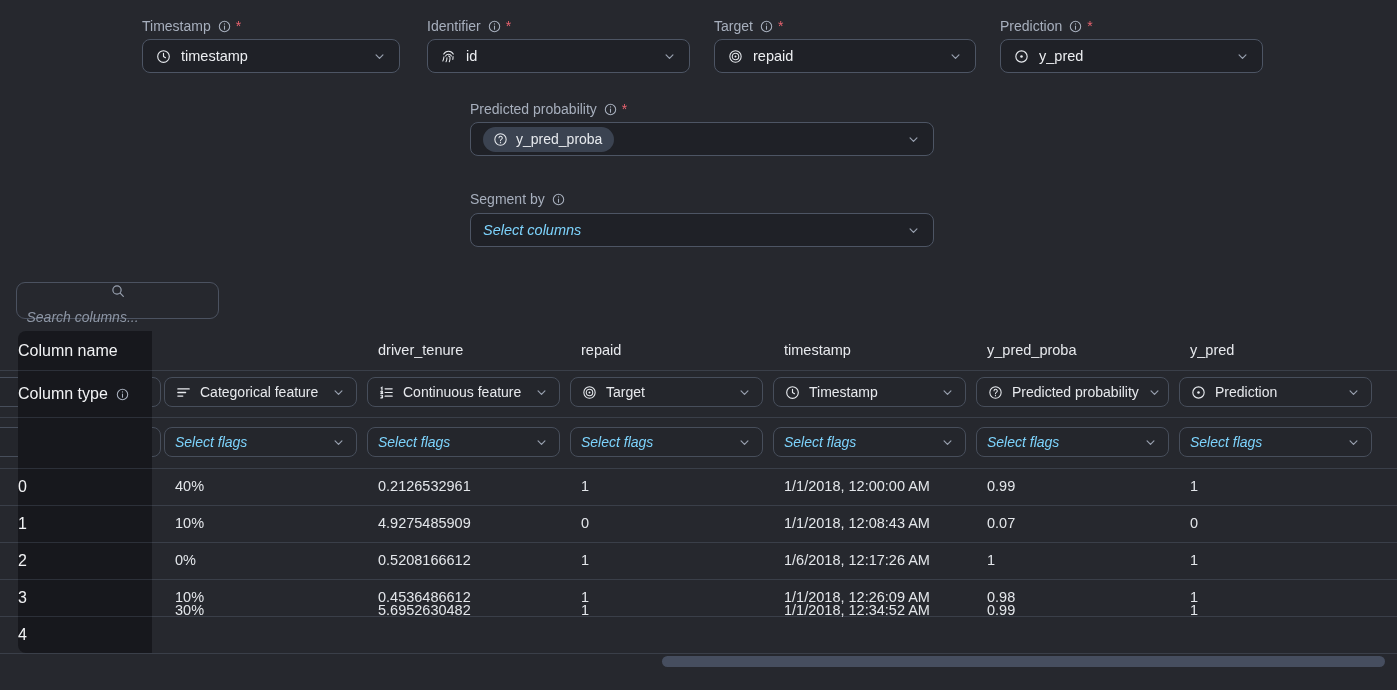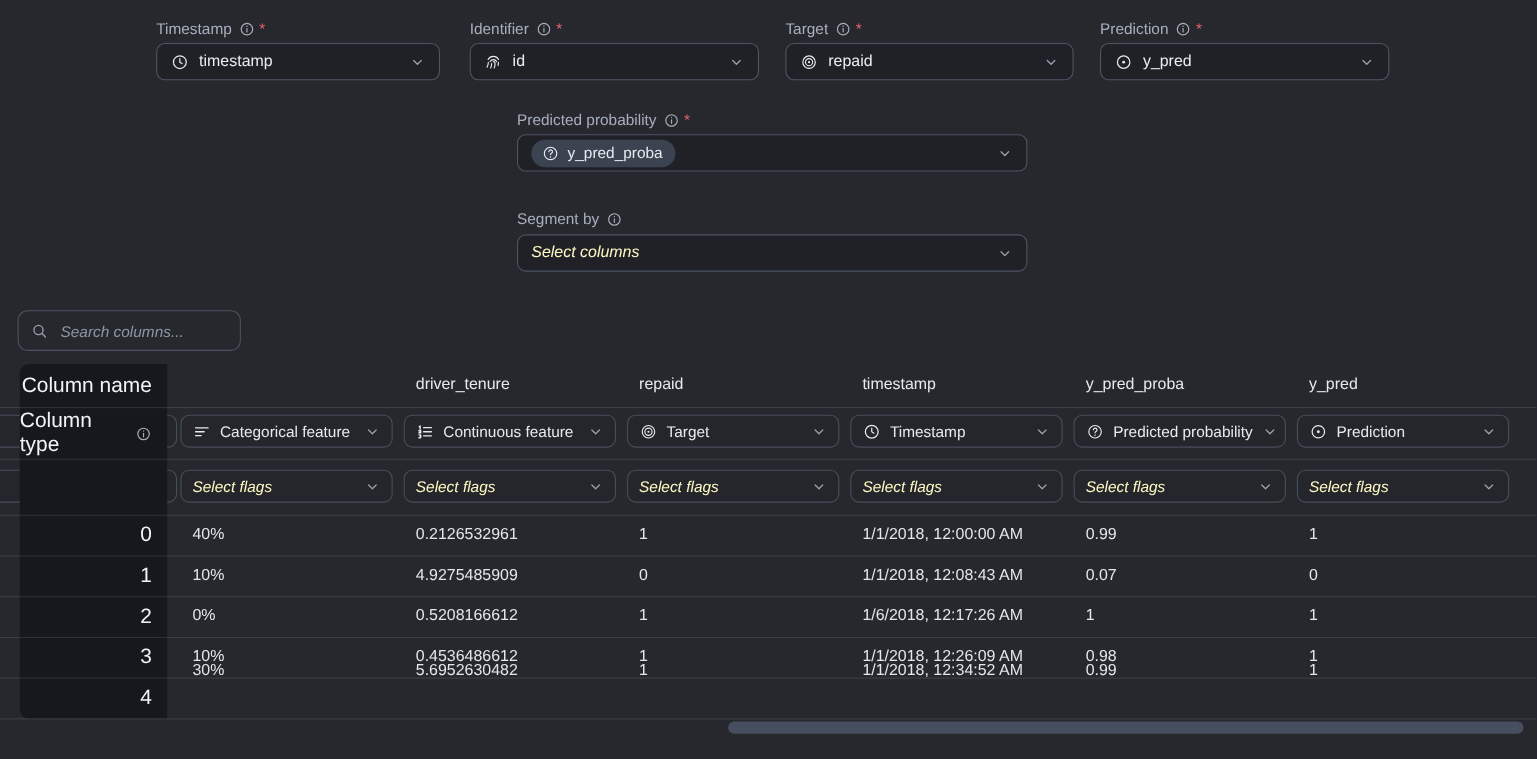--- a/index.html
+++ b/index.html
@@ -10,37 +10,37 @@
   .flabel{position:absolute;display:flex;align-items:center;gap:6px;height:18px;
           color:#a7afbd;font-size:14px;}
   .flabel .req{color:#e8636f;font-size:14px;margin-left:-2px;}
   .info{color:#a7afbd;}
   
   .select{position:absolute;box-sizing:border-box;height:34px;border:1px solid #4d5564;
           border-radius:8px;background:#1f2127;display:flex;align-items:center;
           padding:0 12px;gap:9px;font-size:14.5px;color:#eceef1;cursor:pointer;}
   .select .chev{margin-left:auto;color:#99a1b0;flex:none;}
   .select .licon{color:#e7eaee;flex:none;}
-  .placeholder{color:#fef9c3;font-style:italic;}
+  .placeholder{color:#7dd3fc;font-style:italic;}
   .chip{display:inline-flex;align-items:center;gap:7px;height:25px;padding:0 12px 0 9px;
         border-radius:13px;background:#3b4351;color:#e7eaee;font-size:14px;}
   
   .search{position:absolute;left:16px;top:282px;width:203px;height:37px;box-sizing:border-box;
           border:1px solid #4b5260;border-radius:9px;background:#26282e;display:flex;
-          align-items:center;padding:0 11px;gap:9px;}
+          align-items:center;padding:0 11px;gap:9px;flex-direction:column;}
   .search input{flex:1;min-width:0;background:transparent;border:none;outline:none;
           color:#e3e6ea;font-size:14px;font-style:italic;font-family:"Liberation Sans",sans-serif;}
   .search input::placeholder{color:#8d96a5;font-style:italic;}
   .search .sicon{color:#98a0af;flex:none;}
   
   .sep{position:absolute;left:0;width:1397px;height:1px;background:#3a3f49;}
   .sticky-col{position:absolute;left:18px;top:331px;width:134px;height:322px;
           background:#17181d;border-radius:8px 0 0 8px;z-index:3;}
   .sticky-cell{position:absolute;right:14px;left:0;display:flex;align-items:center;
-          justify-content:flex-end;gap:7px;color:#f2f3f5;font-size:19px;font-weight:500;}
+          justify-content:flex-start;gap:7px;color:#f2f3f5;font-size:16px;font-weight:500;}
   .sticky-line{position:absolute;left:0;width:134px;height:1px;background:#2c3039;}
   .hcell{position:absolute;top:331px;height:39px;line-height:39px;color:#e7e9ed;
           font-size:14.5px;z-index:2;white-space:nowrap;}
   .tsel{position:absolute;box-sizing:border-box;width:193px;height:30px;border:1px solid #474e5b;
         border-radius:8px;background:#24262c;display:flex;align-items:center;padding:0 10px;
         gap:8px;font-size:14px;color:#e7e9ed;z-index:2;cursor:pointer;white-space:nowrap;}
   .tsel .chev{margin-left:auto;color:#99a1b0;flex:none;}
   .tsel .licon{color:#e7eaee;flex:none;}
   .frag{position:absolute;left:-41px;width:202px;height:30px;box-sizing:border-box;
         border:1px solid #474e5b;border-radius:8px;background:#24262c;z-index:1;}

